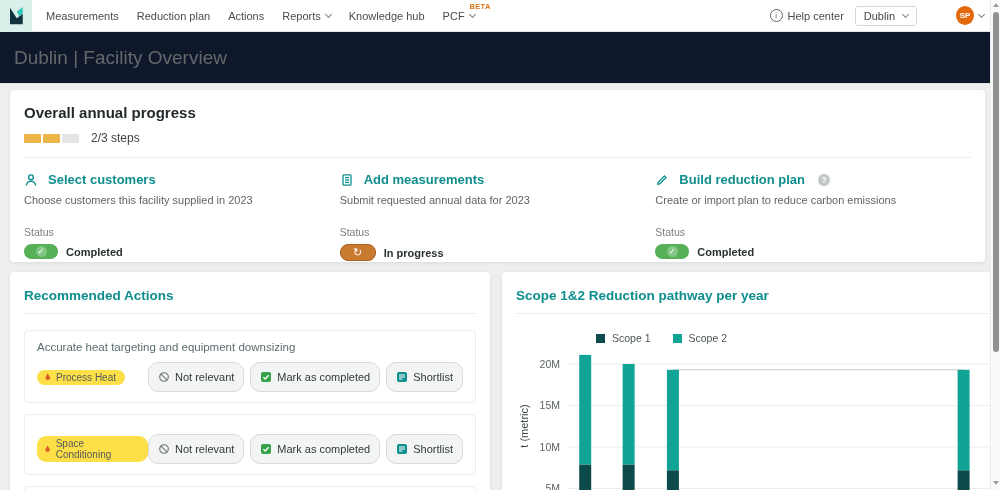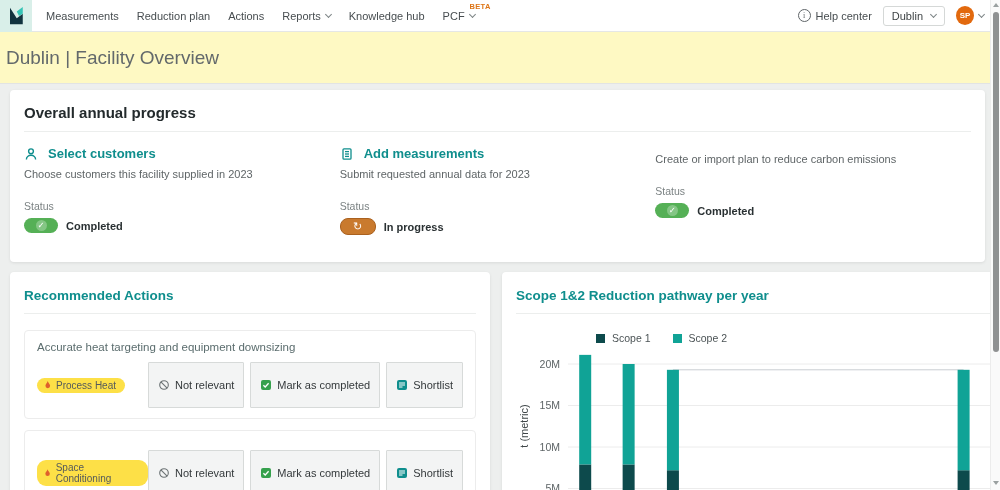--- a/index.html
+++ b/index.html
@@ -12,24 +12,24 @@
   .nav-items{display:flex;align-items:center;gap:18px;margin-left:14px;font-size:11px;color:#474d50;}
   .nav-item{display:flex;align-items:center;gap:5px;cursor:pointer;white-space:nowrap;}
   .chev{width:4px;height:4px;border:solid #7d8486;border-width:0 1px 1px 0;transform:rotate(45deg);margin-top:-2px;display:inline-block;}
   .nav-item.beta-wrap{position:relative;}
   .beta-badge{position:absolute;top:-8px;right:-16px;font-size:7.5px;font-weight:bold;color:#dd7517;letter-spacing:.3px;}
   .nav-right{margin-left:auto;display:flex;align-items:center;gap:11px;font-size:11px;color:#474d50;}
   .info-icon{width:11px;height:11px;border:1px solid #5f6568;border-radius:50%;display:inline-flex;align-items:center;justify-content:center;font-size:8px;color:#5f6568;font-family:"Liberation Serif",serif;}
   .help-center{display:flex;align-items:center;gap:5px;cursor:pointer;}
   .facility-select{display:flex;align-items:center;gap:8px;border:1px solid #d5d8d7;border-radius:3px;padding:3px 8px;color:#3f4446;cursor:pointer;}
   .avatar-wrap{display:flex;align-items:center;gap:5px;cursor:pointer;}
-  .avatar{width:18px;height:19px;border-radius:50%;background:#e2690e;color:#fff;font-size:8px;font-weight:bold;display:flex;align-items:center;justify-content:center;}
-
-  
-  .titlebar{height:52px;background:#fef9c3;border-bottom:1px solid #e2e4e3;display:flex;align-items:center;box-sizing:border-box;padding-left:6px;}
+  .avatar{width:18px;height:19px;border-radius:50%;background:#e2690e;color:#fff;font-size:8px;font-weight:bold;display:flex;align-items:center;justify-content:center;margin-left:28px;}
+
+  
+  .titlebar{height:52px;background:#0f172a;border-bottom:1px solid #e2e4e3;display:flex;align-items:center;box-sizing:border-box;padding-left:14px;}
   .page-title{font-size:19px;color:#63696b;font-weight:400;}
 
   
   .content{height:406px;box-sizing:border-box;overflow:hidden;padding:6px 15px 0 10px;}
   .card{background:#fff;border-radius:4px;box-shadow:0 1px 3px rgba(35,43,43,.10);box-sizing:border-box;}
 
   
   .card-progress{height:172px;padding:12px 14px;}
   .card-progress h1{margin:2px 0 10px 0;font-size:15px;color:#232a2c;font-weight:bold;}
   .progress-row{display:flex;align-items:center;gap:12px;margin-bottom:12px;}
@@ -57,21 +57,21 @@
   .card-chart{flex:1;height:420px;padding:10px 14px;position:relative;}
   .card-head{font-size:13.5px;font-weight:bold;color:#0f8e8d;padding:6px 0 10px 0;border-bottom:1px solid #eceeed;}
 
   
   .actions-list{margin-top:16px;display:flex;flex-direction:column;gap:11px;}
   .action-item{border:1px solid #ececec;border-radius:4px;padding:10px 12px;}
   .action-title{font-size:11.5px;color:#5b6d6e;}
   .action-row{display:flex;align-items:center;justify-content:space-between;margin-top:9px;}
   .tag-pill{display:inline-flex;align-items:center;gap:4px;background:#fde047;border-radius:9px;padding:2px 9px 2px 6px;font-size:10px;color:#555a5b;}
   .btn-group{display:flex;gap:6px;margin-left:auto;}
-  .act-btn{display:inline-flex;align-items:center;gap:5px;background:#f3f4f4;border:1px solid #d7dad9;border-radius:1px;padding:16px 9px;font-size:11px;color:#34393b;cursor:pointer;white-space:nowrap;}
+  .act-btn{display:inline-flex;align-items:center;gap:5px;background:#f3f4f4;border:1px solid #d7dad9;border-radius:10px;padding:8px 9px;font-size:11px;color:#34393b;cursor:pointer;white-space:nowrap;}
 
   
   .legend{display:flex;align-items:center;gap:22px;margin:18px 0 2px 44px;padding-left:36px;}
   .legend-item{display:flex;align-items:center;gap:7px;font-size:10.5px;color:#4c5456;cursor:pointer;}
   .legend-swatch{width:9px;height:9px;display:inline-block;}
   #pathway-chart{display:block;}
 
   
   .scrollbar{position:absolute;top:0;right:0;width:10px;height:490px;background:#fafafa;border-left:1px solid #ececec;box-sizing:border-box;z-index:50;}
   .sb-arrow{position:absolute;left:0;width:10px;height:10px;display:flex;align-items:center;justify-content:center;}
@@ -133,20 +133,28 @@
   </div>
 
   <div class="titlebar">
     <span class="page-title">Dublin | Facility Overview</span>
   </div>
 
   <div class="content">
 
     <div class="card card-progress">
       <h1>Overall annual progress</h1>
+      <div class="progress-row">
+        <span class="segments" id="progress-segments">
+            <span class="seg filled"></span>
+            <span class="seg filled"></span>
+            <span class="seg"></span>
+          </span>
+        <span class="steps-label">2/3 steps</span>
+      </div>
       <div class="steps-row">
 
         <div class="step-col">
           <div class="step-title">
             <svg width="14" height="14" viewBox="0 0 14 14" fill="none" stroke="#0f8e8d" stroke-width="1.4">
               <circle cx="7" cy="4.3" r="2.4"></circle>
                 <path d="M2.4,12.6 a4.6,4.3 0 0 1 9.2,0"></path>
             </svg>
             <span>Select customers</span>
           </div>
@@ -174,20 +182,27 @@
           <div class="status-label">Status</div>
           <div class="status-row">
             <span class="status-pill in_progress">
                 <span class="pill-ic spin">↻</span>
               </span>
             <span class="status-text">In progress</span>
           </div>
         </div>
 
         <div class="step-col">
+          <div class="step-title">
+            <svg width="14" height="14" viewBox="0 0 14 14" fill="none" stroke="#0f8e8d" stroke-width="1.3">
+              <path d="M2.8,11.2 L3.2,9.2 L9.4,3 L11,4.6 L4.8,10.8 Z"></path>
+            </svg>
+            <span>Build reduction plan</span>
+            <span class="help-circle">?</span>
+          </div>
           <div class="step-desc">Create or import plan to reduce carbon emissions</div>
           <div class="status-label">Status</div>
           <div class="status-row">
             <span class="status-pill completed">
                 <span class="pill-ic">✓</span>
               </span>
             <span class="status-text">Completed</span>
           </div>
         </div>
 

